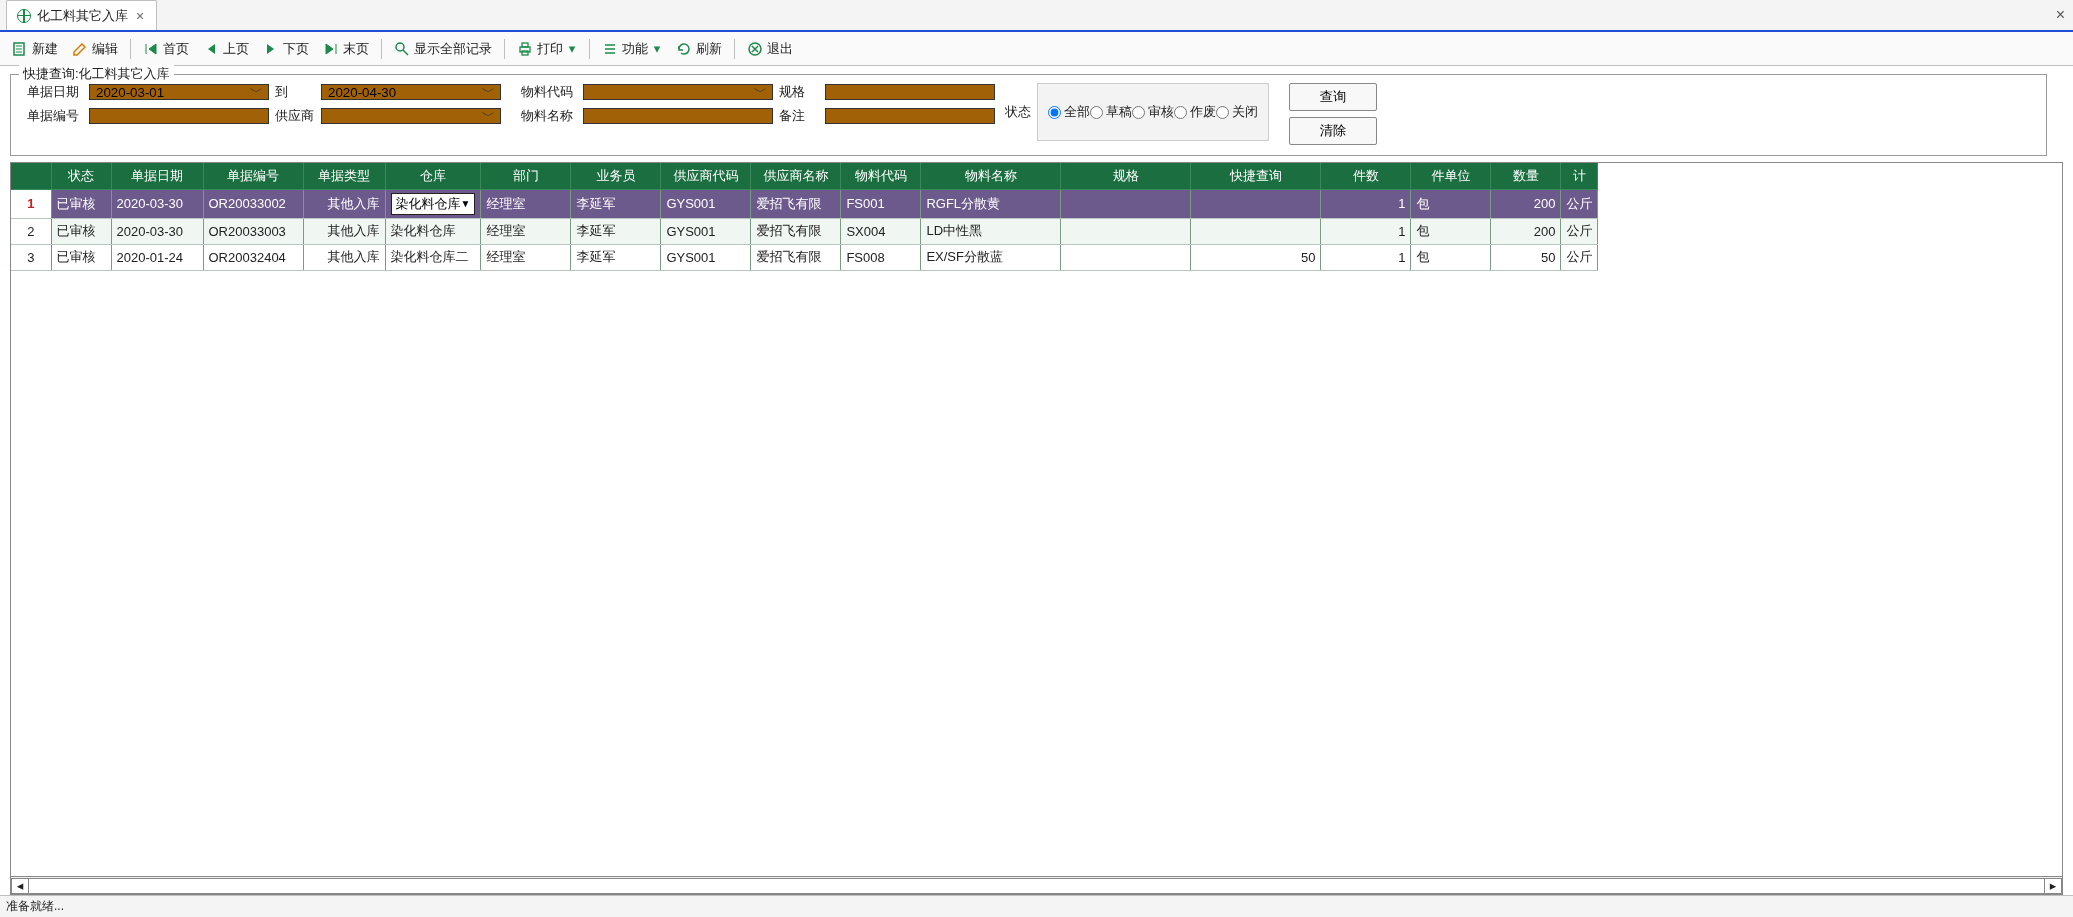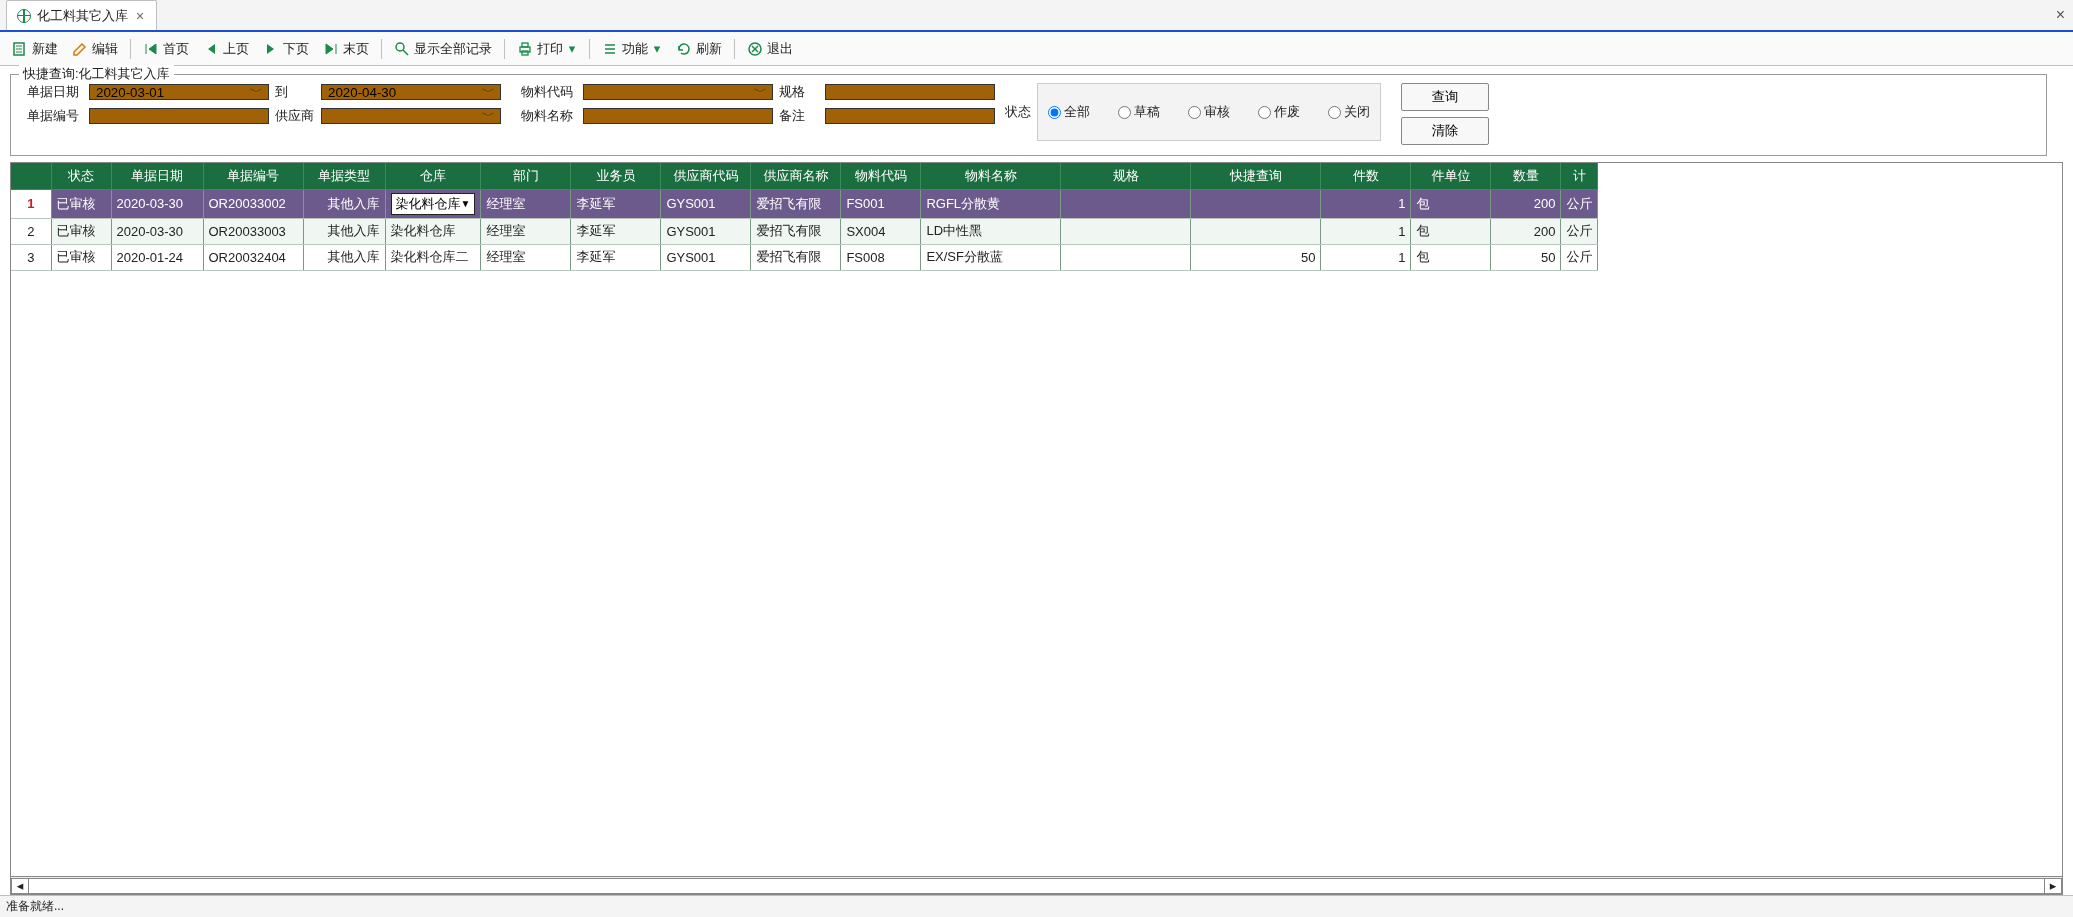--- a/index.html
+++ b/index.html
@@ -30,21 +30,21 @@
   .qrow:last-child { margin-bottom: 0; }
   .qlabel { width: 62px; text-align: right; padding-right: 4px; white-space: nowrap; }
   .qlabel2 { width: 40px; text-align: left; white-space: nowrap; }
   .qlabel3 { width: 70px; text-align: right; padding-right: 4px; white-space: nowrap; }
   .qinput { height: 16px; border: 1px solid #333; padding: 0 22px 0 6px; background: #a16207; position: relative; }
   .combo { position: relative; display: inline-block; }
   .combo .caret { position: absolute; right: 6px; top: 50%; transform: translateY(-50%); pointer-events: none; color: #333; }
   .w180 { width: 180px; }
   .w170 { width: 170px; }
   .w190 { width: 190px; }
-  .status-group { border: 1px solid #ccc; background: #f3f3f3; padding: 6px 10px; display: flex; align-items: center; gap: 28px; height: 58px; }
+  .status-group { border: 1px solid #ccc; background: #f3f3f3; padding: 6px 10px; display: flex; align-items: center; gap: 0; height: 58px; }
   .status-group label { display: flex; align-items: center; gap: 3px; cursor: pointer; }
   .btn { width: 88px; height: 28px; border: 1px solid #888; background: #f8f8f8; cursor: pointer; border-radius: 2px; }
 
   
   .grid-wrap { flex: 1 1 auto; margin: 0 10px; border: 1px solid #888; overflow: hidden; position: relative; display: flex; flex-direction: column; }
   .grid-scroll { flex: 1 1 auto; overflow-x: auto; overflow-y: hidden; }
   .grid { border-collapse: collapse; table-layout: fixed; }
   .grid th, .grid td { border-right: 1px solid #7a9a87; border-bottom: 1px solid #b8c5bd; padding: 3px 5px; height: 26px; white-space: nowrap; overflow: hidden; text-overflow: clip; }
   .grid thead th { background: #1b6e3f; color: #fff; font-weight: normal; text-align: center; border-right: 1px solid #3a8a5c; border-bottom: 1px solid #3a8a5c; }
   .grid tbody tr:nth-child(even) td { background: #f0f7f2; }

